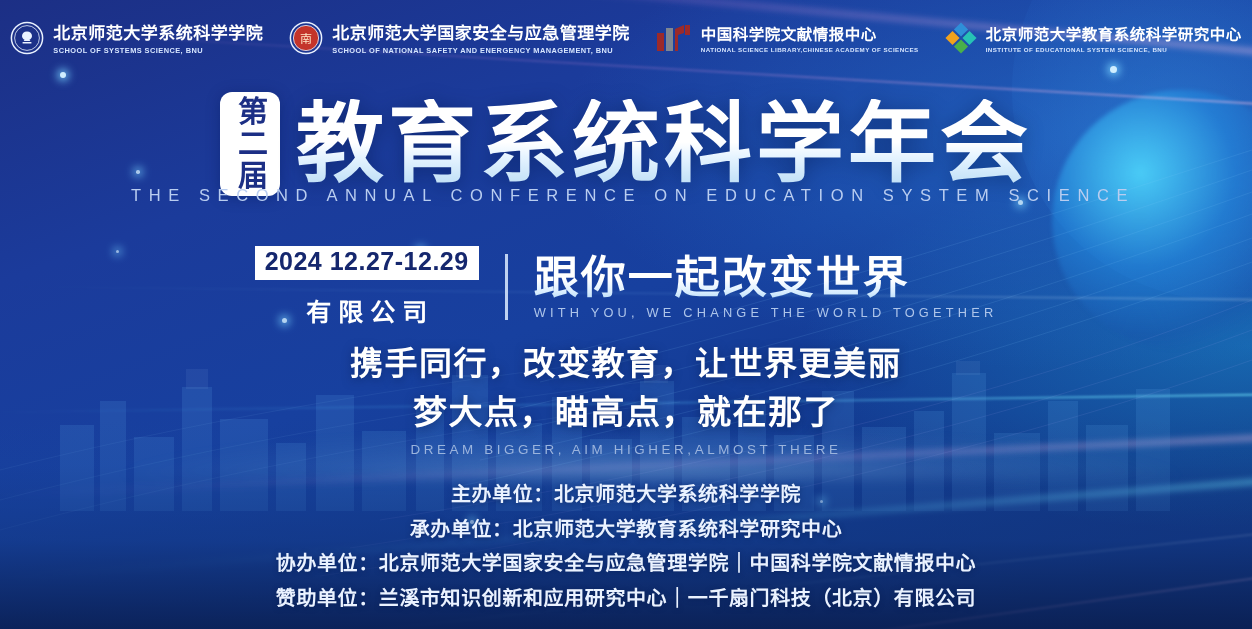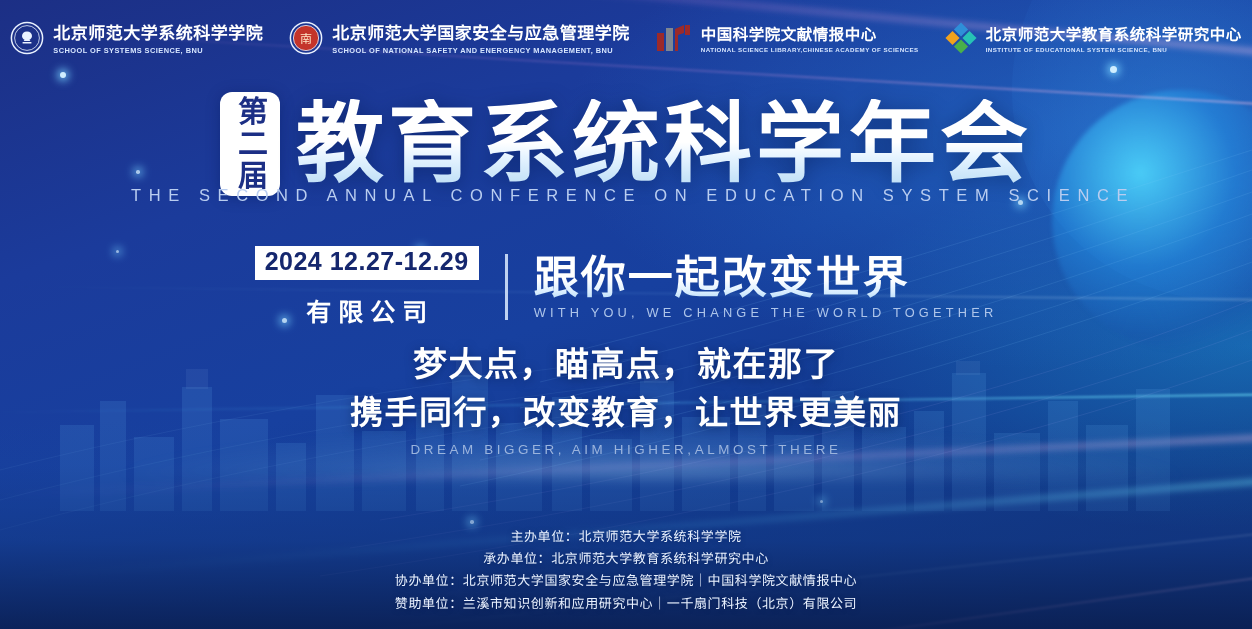--- a/index.html
+++ b/index.html
@@ -175,21 +175,21 @@
     color:#9bb4dd; font-size:13.4px; letter-spacing:3.6px; font-weight:500;
     margin-top:5px; white-space:nowrap;
   }
 
   
   .orgs {
     position:absolute; left:0; right:0; bottom:14px; z-index:30;
     text-align:center;
   }
   .org-line {
-    color:#eaf2ff; font-size:13px; font-weight:400; letter-spacing:.6px;
+    color:#eaf2ff; font-size:20px; font-weight:700; letter-spacing:.6px;
     line-height:1.72; white-space:nowrap;
     font-family:"DejaVu Sans","Liberation Sans",sans-serif;
     text-shadow:0 1px 5px rgba(5,25,75,.55);
   }
 </style>
 </head>
 <body>
 
 <div class="poster">
 
@@ -361,22 +361,22 @@
       <div class="city-cn">有限公司</div>
     </div>
     <div class="divider"></div>
     <div class="slogancol">
       <div class="slogan-cn">跟你一起改变世界</div>
       <div class="slogan-en">WITH YOU, WE CHANGE THE WORLD TOGETHER</div>
     </div>
   </div>
 
   <div class="slogans">
+    <div class="big-slogan">携手同行，改变教育，让世界更美丽</div>
     <div class="big-slogan second">梦大点，瞄高点，就在那了</div>
-    <div class="big-slogan">携手同行，改变教育，让世界更美丽</div>
     <div class="dream-en">DREAM BIGGER, AIM HIGHER,ALMOST THERE</div>
   </div>
 
   <div class="orgs">
     <div class="org-line">主办单位：北京师范大学系统科学学院</div>
     <div class="org-line">承办单位：北京师范大学教育系统科学研究中心</div>
     <div class="org-line">协办单位：北京师范大学国家安全与应急管理学院｜中国科学院文献情报中心</div>
     <div class="org-line">赞助单位：兰溪市知识创新和应用研究中心｜一千扇门科技（北京）有限公司</div>
   </div>
 

